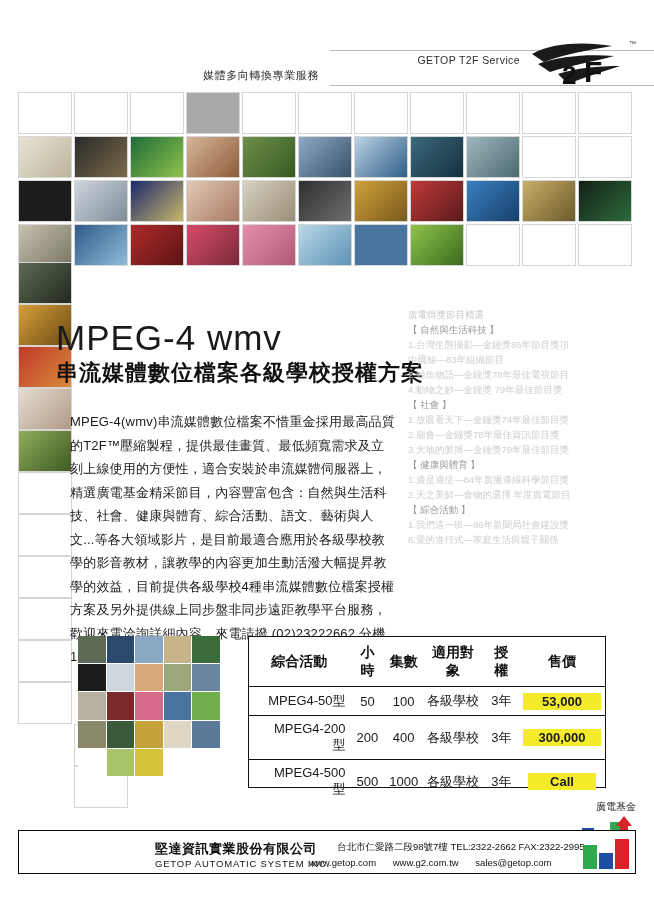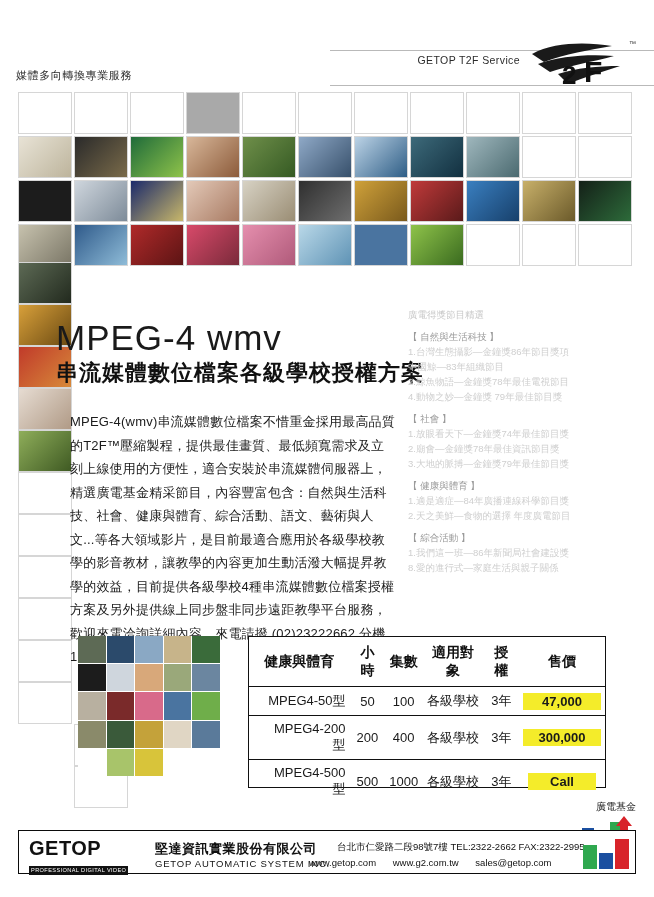--- a/index.html
+++ b/index.html
@@ -38,23 +38,23 @@
     position: absolute;
     left: 0; top: 54px;
     width: 520px;
     text-align: right;
     font-size: 10.5px;
     letter-spacing: .4px;
     color: #2b2b2b;
   }
   .header-cn {
     position: absolute;
-    left: 16px; top: 68px;
+    left: 0; top: 68px;
     width: 522px;
-    text-align: left;
+    text-align: center;
     font-size: 11px;
     letter-spacing: .6px;
     color: #2b2b2b;
   }
   .logo-t2f {
     position: absolute;
     left: 528px; top: 40px;
     width: 106px; height: 48px;
   }
   .tm {
@@ -127,21 +127,20 @@
   .awards {
     position: absolute;
     left: 408px; top: 307px;
     width: 230px;
     font-size: 9.5px;
     line-height: 15px;
     color: #c9c9c9;
   }
   .awards .hd {
     color: #9a9a9a;
-    margin-top: 7px;
   }
   .awards .ln { color: #cfcfcf; }
 
   
   .mosaic {
     position: absolute;
     left: 78px; top: 636px;
     width: 142px; height: 140px;
     display: grid;
     grid-template-columns: repeat(5, 1fr);
@@ -491,36 +490,36 @@
   <div style="background:#a8c46a"></div>
   <div style="background:#d8c43a"></div>
   <div style="background:#ffffff"></div>
   <div style="background:#ffffff"></div>
 </div>
 
 <div class="pricing">
   <table>
     <thead>
       <tr>
-        <th>健康與體育</th>
+        <th>綜合活動</th>
         <th>小時</th>
         <th>集數</th>
         <th>適用對象</th>
         <th>授權</th>
         <th>售價</th>
       </tr>
     </thead>
     <tbody>
       <tr class="body-row">
         <td class="model">MPEG4-50型</td>
         <td>50</td>
         <td>100</td>
         <td>各級學校</td>
         <td>3年</td>
-        <td><span class="price-cell">47,000</span></td>
+        <td><span class="price-cell">53,000</span></td>
       </tr>
       <tr class="body-row">
         <td class="model">MPEG4-200型</td>
         <td>200</td>
         <td>400</td>
         <td>各級學校</td>
         <td>3年</td>
         <td><span class="price-cell">300,000</span></td>
       </tr>
       <tr class="body-row">
@@ -539,26 +538,20 @@
 <div class="gfound-mark">
   <svg width="56" height="44" viewBox="0 0 56 44">
     <rect x="2" y="16" width="12" height="24" fill="#1b4fa0"></rect>
     <rect x="16" y="24" width="12" height="16" fill="#d8232a"></rect>
     <rect x="30" y="10" width="12" height="30" fill="#2fa84f"></rect>
     <path d="M44 4 L52 14 L48 14 L48 40 L40 40 L40 14 L36 14 Z" fill="#d8232a"></path>
   </svg>
 </div>
 
 <div class="footer">
-  <div class="footer-logo">
-    <div class="getop-word">
-      <span>GETOP</span>
-    </div>
-    <div class="getop-tag">PROFESSIONAL DIGITAL VIDEO</div>
-  </div>
   <div class="footer-cn">堅達資訊實業股份有限公司</div>
   <div class="footer-en">GETOP AUTOMATIC SYSTEM INC.</div>
   <div class="footer-addr">台北市仁愛路二段98號7樓 TEL:2322-2662 FAX:2322-2995</div>
   <div class="footer-web">
     <span>www.getop.com</span>
     <span>www.g2.com.tw</span>
     <span>sales@getop.com</span>
   </div>
   <div class="gmark">
     <svg width="48" height="38" viewBox="0 0 48 38">

